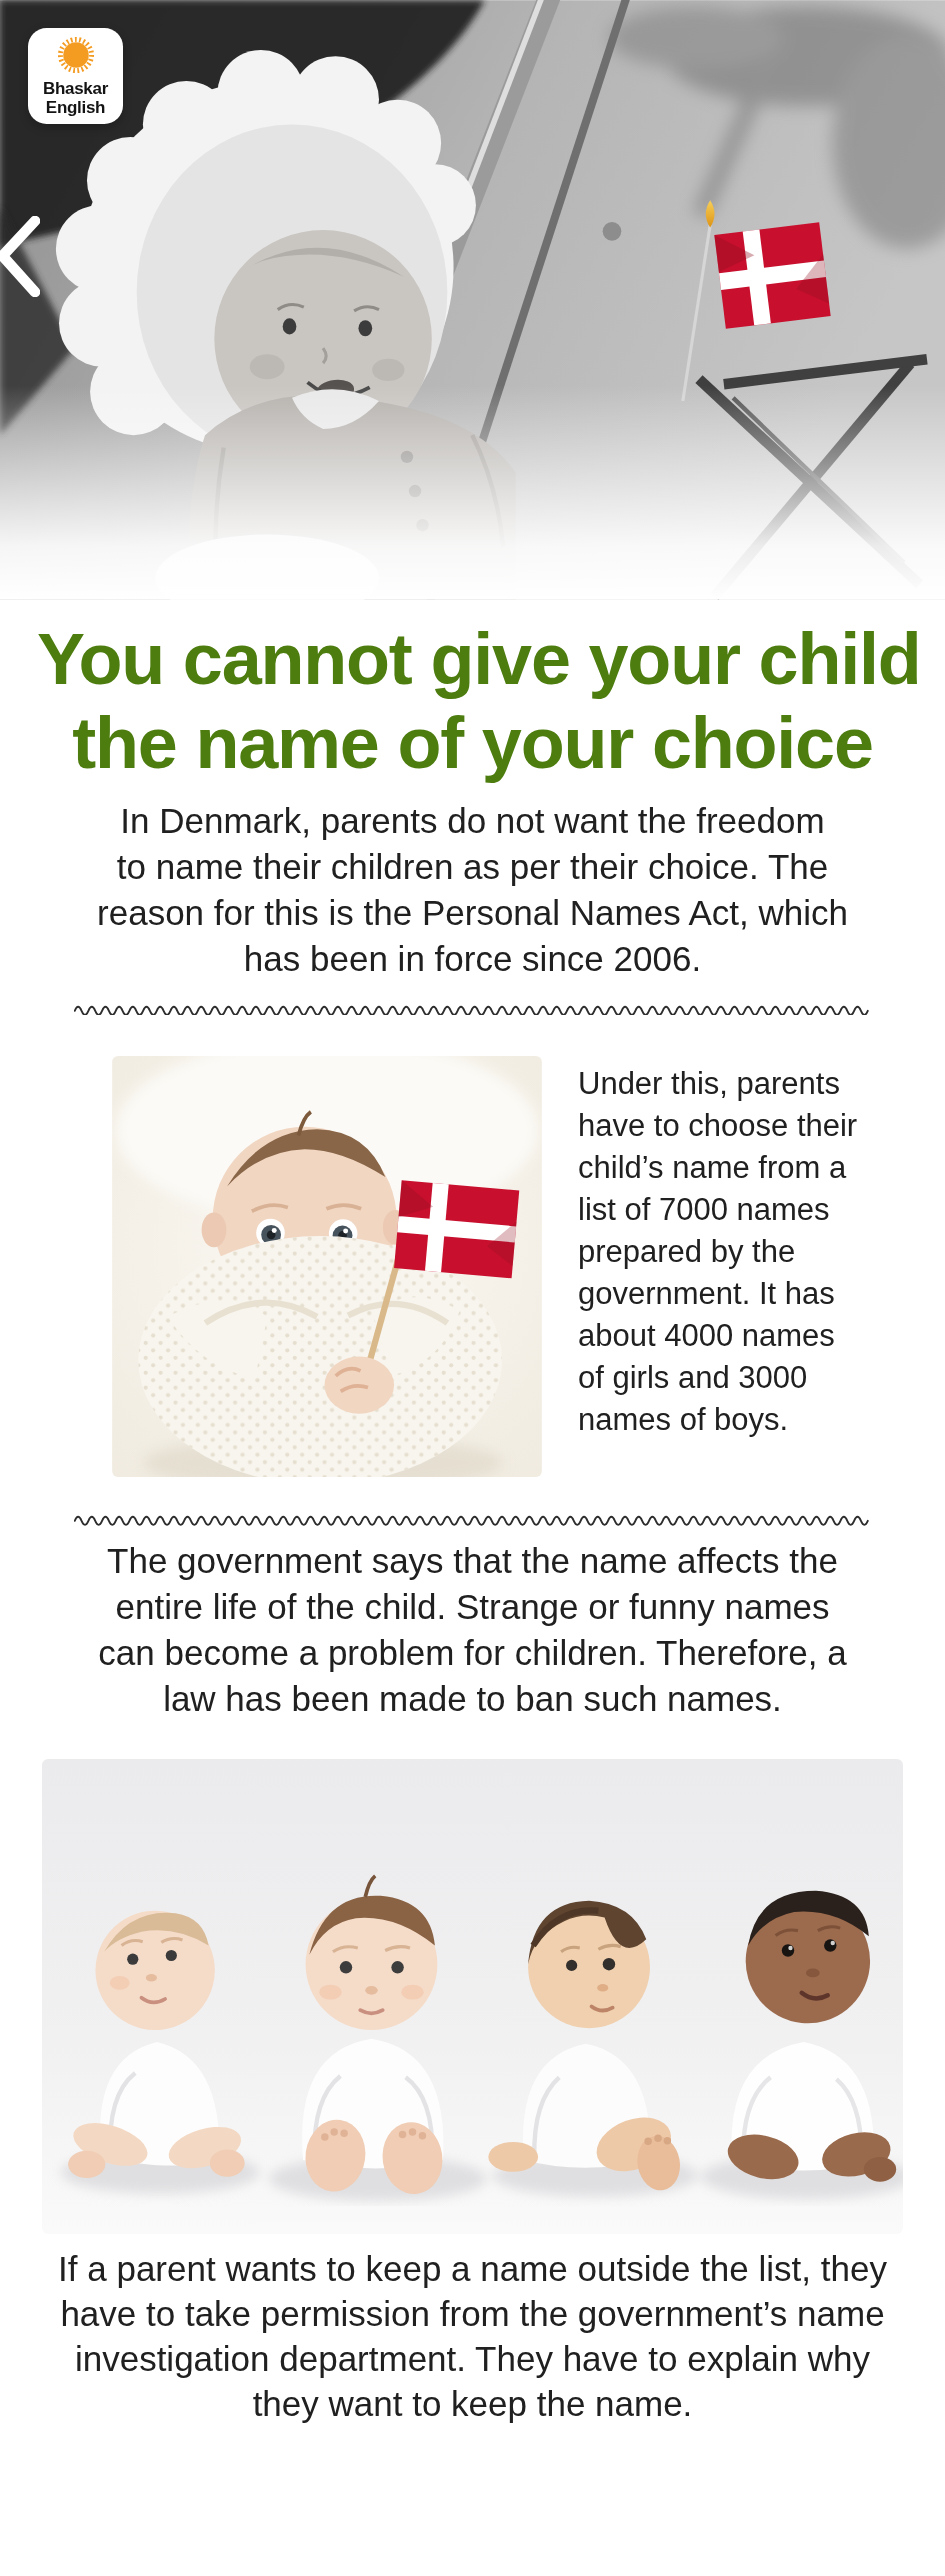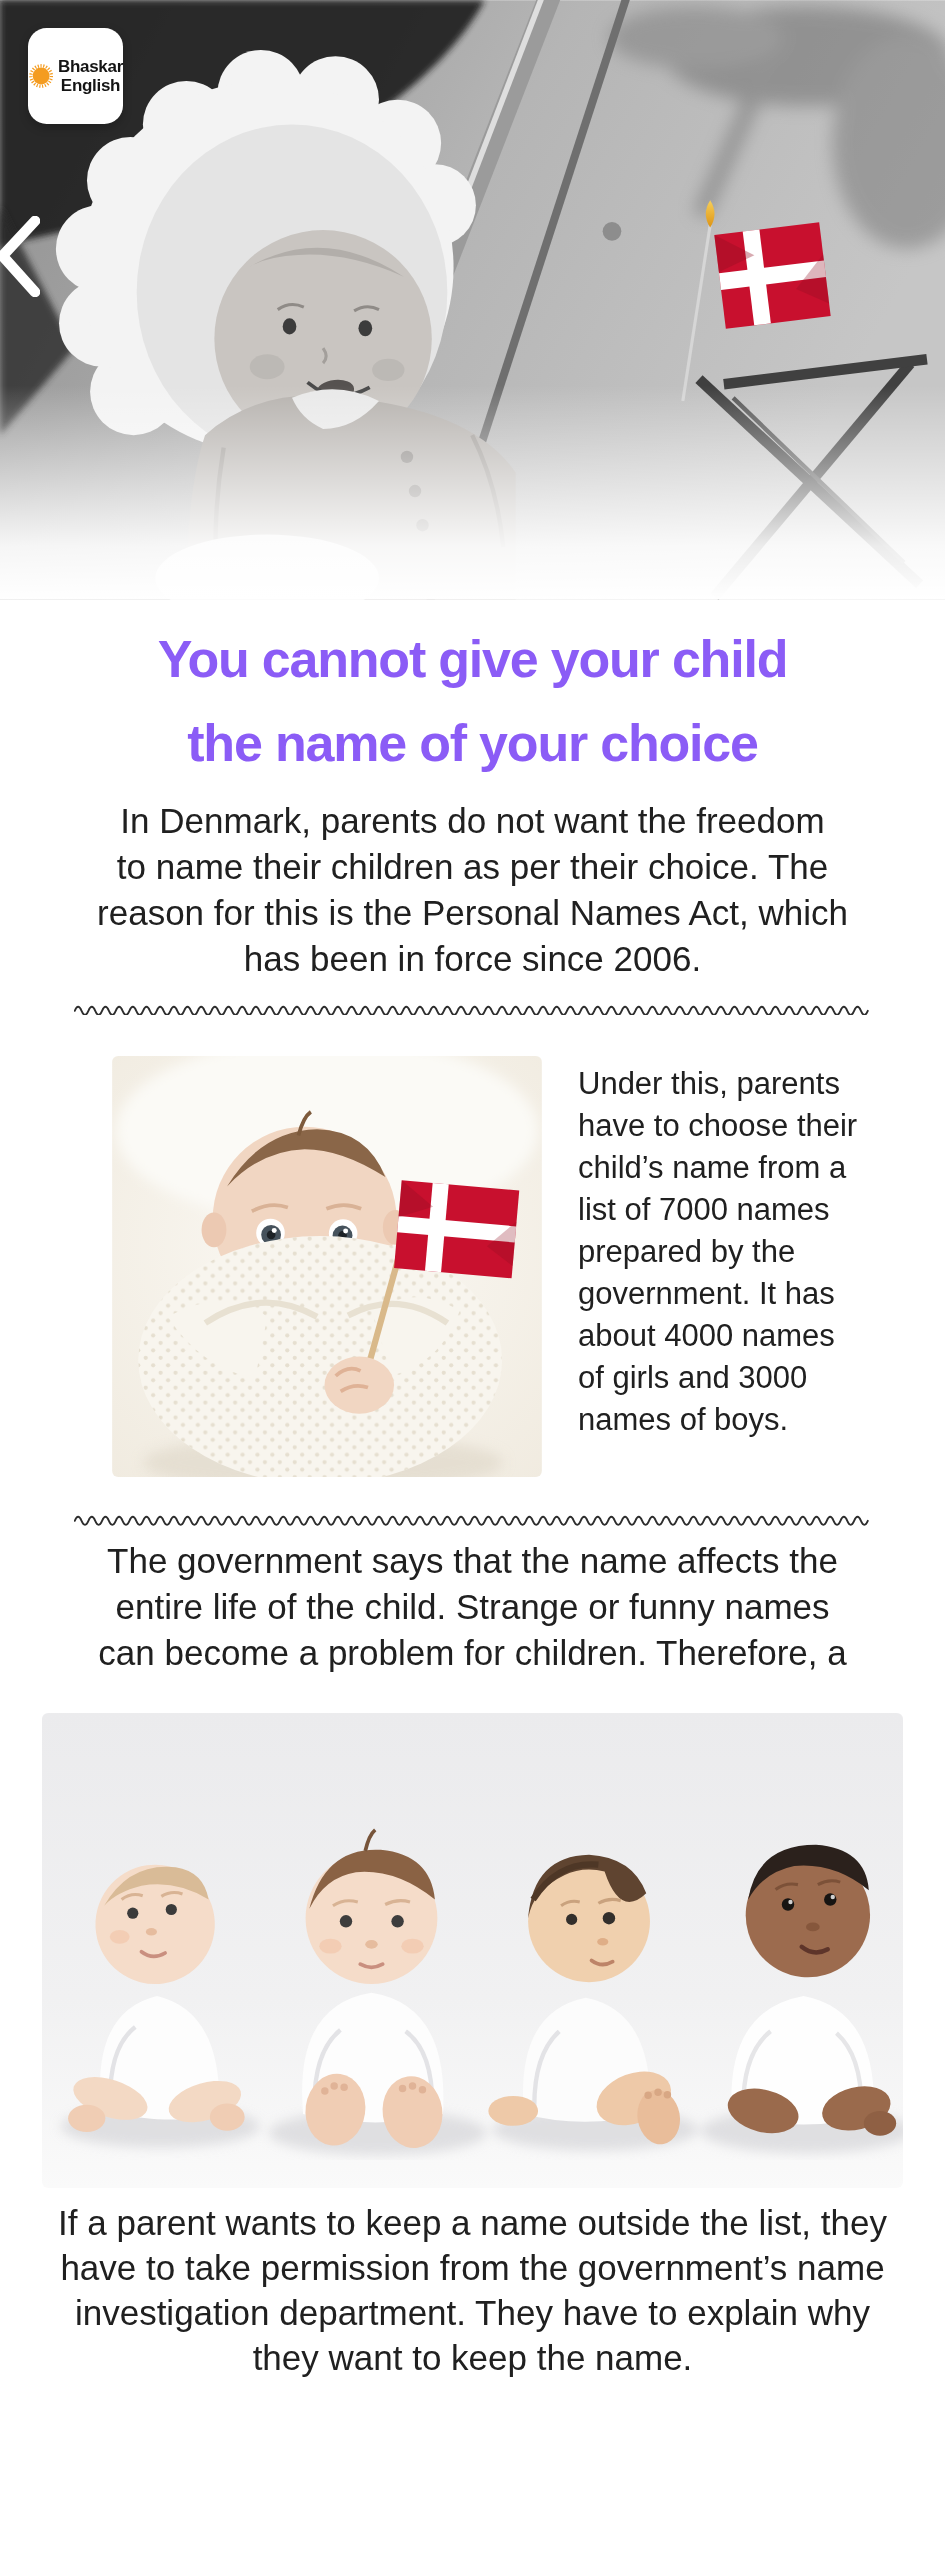--- a/index.html
+++ b/index.html
@@ -4,30 +4,30 @@
 <style>
   html,body{margin:0;padding:0;background:#ffffff;}
   body{width:945px;min-height:2576px;margin:0 auto;position:relative;
        font-family:"Liberation Sans","DejaVu Sans",sans-serif;color:#1c1c1c;}
 
   
   .hero{position:relative;width:945px;height:600px;overflow:hidden;}
   .hero svg{display:block;}
   .logo-badge{position:absolute;left:28px;top:28px;width:95px;height:96px;
       background:#ffffff;border-radius:18.6px;box-shadow:0 3.1px 10px rgba(0,0,0,.22);
-      display:flex;flex-direction:row;align-items:center;justify-content:center;
+      display:flex;flex-direction:column;align-items:center;justify-content:center;
       gap:3.7px;cursor:pointer;}
   .logo-badge .sun{width:40px;height:40px;}
   .logo-text{font-weight:700;font-size:17px;line-height:19px;color:#141414;
       text-align:center;letter-spacing:-0.3px;}
   .back-btn{position:absolute;left:0;top:216px;width:40px;height:81px;cursor:pointer;}
 
   
   .headline{margin:17.4px 37px 0;text-align:center;font-weight:700;
-      font-size:52px;line-height:84px;letter-spacing:-1.2px;color:#8b5cf6;}
+      font-size:72px;line-height:84px;letter-spacing:-1.2px;color:#4d7c0f;}
   .headline div{white-space:nowrap;}
   .para{margin:12.4px 37px 0;text-align:center;font-size:35px;line-height:46px;
       color:#202020;}
   .para div{white-space:nowrap;}
   .para.last{line-height:45px;}
   .para.law{}
 
   
   .divider{margin:22.4px auto 0;width:797px;height:11.2px;display:block;}
   .divider.second{margin-top:37px;}
@@ -255,20 +255,21 @@
 </div>
 
 <svg class="divider second" viewBox="0 0 1282 18">
   <path fill="none" stroke="#2d2d2d" stroke-width="3" stroke-linecap="round" transform="translate(0,3)" d="M1 8 q5.5 -13 11 0 q5.5 13 11 0 q5.5 -13 11 0 q5.5 13 11 0 q5.5 -13 11 0 q5.5 13 11 0 q5.5 -13 11 0 q5.5 13 11 0 q5.5 -13 11 0 q5.5 13 11 0 q5.5 -13 11 0 q5.5 13 11 0 q5.5 -13 11 0 q5.5 13 11 0 q5.5 -13 11 0 q5.5 13 11 0 q5.5 -13 11 0 q5.5 13 11 0 q5.5 -13 11 0 q5.5 13 11 0 q5.5 -13 11 0 q5.5 13 11 0 q5.5 -13 11 0 q5.5 13 11 0 q5.5 -13 11 0 q5.5 13 11 0 q5.5 -13 11 0 q5.5 13 11 0 q5.5 -13 11 0 q5.5 13 11 0 q5.5 -13 11 0 q5.5 13 11 0 q5.5 -13 11 0 q5.5 13 11 0 q5.5 -13 11 0 q5.5 13 11 0 q5.5 -13 11 0 q5.5 13 11 0 q5.5 -13 11 0 q5.5 13 11 0 q5.5 -13 11 0 q5.5 13 11 0 q5.5 -13 11 0 q5.5 13 11 0 q5.5 -13 11 0 q5.5 13 11 0 q5.5 -13 11 0 q5.5 13 11 0 q5.5 -13 11 0 q5.5 13 11 0 q5.5 -13 11 0 q5.5 13 11 0 q5.5 -13 11 0 q5.5 13 11 0 q5.5 -13 11 0 q5.5 13 11 0 q5.5 -13 11 0 q5.5 13 11 0 q5.5 -13 11 0 q5.5 13 11 0 q5.5 -13 11 0 q5.5 13 11 0 q5.5 -13 11 0 q5.5 13 11 0 q5.5 -13 11 0 q5.5 13 11 0 q5.5 -13 11 0 q5.5 13 11 0 q5.5 -13 11 0 q5.5 13 11 0 q5.5 -13 11 0 q5.5 13 11 0 q5.5 -13 11 0 q5.5 13 11 0 q5.5 -13 11 0 q5.5 13 11 0 q5.5 -13 11 0 q5.5 13 11 0 q5.5 -13 11 0 q5.5 13 11 0 q5.5 -13 11 0 q5.5 13 11 0 q5.5 -13 11 0 q5.5 13 11 0 q5.5 -13 11 0 q5.5 13 11 0 q5.5 -13 11 0 q5.5 13 11 0 q5.5 -13 11 0 q5.5 13 11 0 q5.5 -13 11 0 q5.5 13 11 0 q5.5 -13 11 0 q5.5 13 11 0 q5.5 -13 11 0 q5.5 13 11 0 q5.5 -13 11 0 q5.5 13 11 0 q5.5 -13 11 0 q5.5 13 11 0 q5.5 -13 11 0 q5.5 13 11 0 q5.5 -13 11 0 q5.5 13 11 0 q5.5 -13 11 0 q5.5 13 11 0 q5.5 -13 11 0 q5.5 13 11 0 q5.5 -13 11 0 q5.5 13 11 0 q5.5 -13 11 0 q5.5 13 11 0 q5.5 -13 11 0 q5.5 13 11 0 q5.5 -13 11 0 q5.5 13 11 0"></path>
 </svg>
 
 <div class="para law">
     <div>The government says that the name affects the</div>
     <div>entire life of the child. Strange or funny names</div>
     <div>can become a problem for children. Therefore, a</div>
+    <div>law has been made to ban such names.</div>
   </div>
 
 <div class="wide-img" role="img" aria-label="Four babies in white onesies sitting in a row against a light studio background">
   <svg width="861" height="475" viewBox="0 0 1385 764">
     <defs>
       <linearGradient id="studio" x1="0" y1="0" x2="0" y2="1">
         <stop offset="0" stop-color="#ebebed"></stop>
           <stop offset="0.6" stop-color="#f1f1f2"></stop>
         <stop offset="1" stop-color="#fafafa"></stop>
       </linearGradient>

